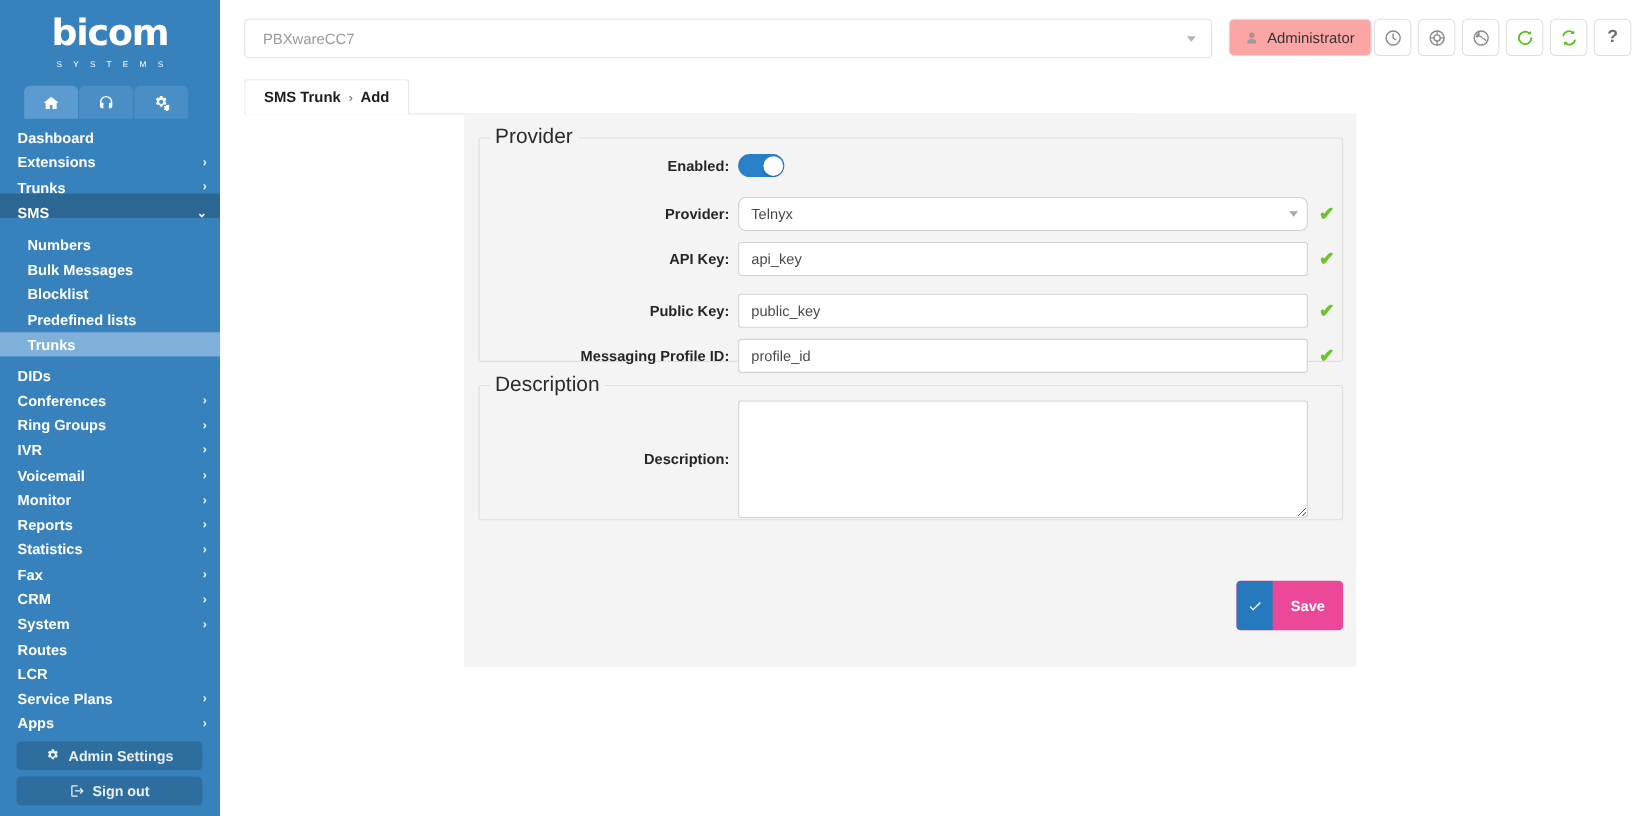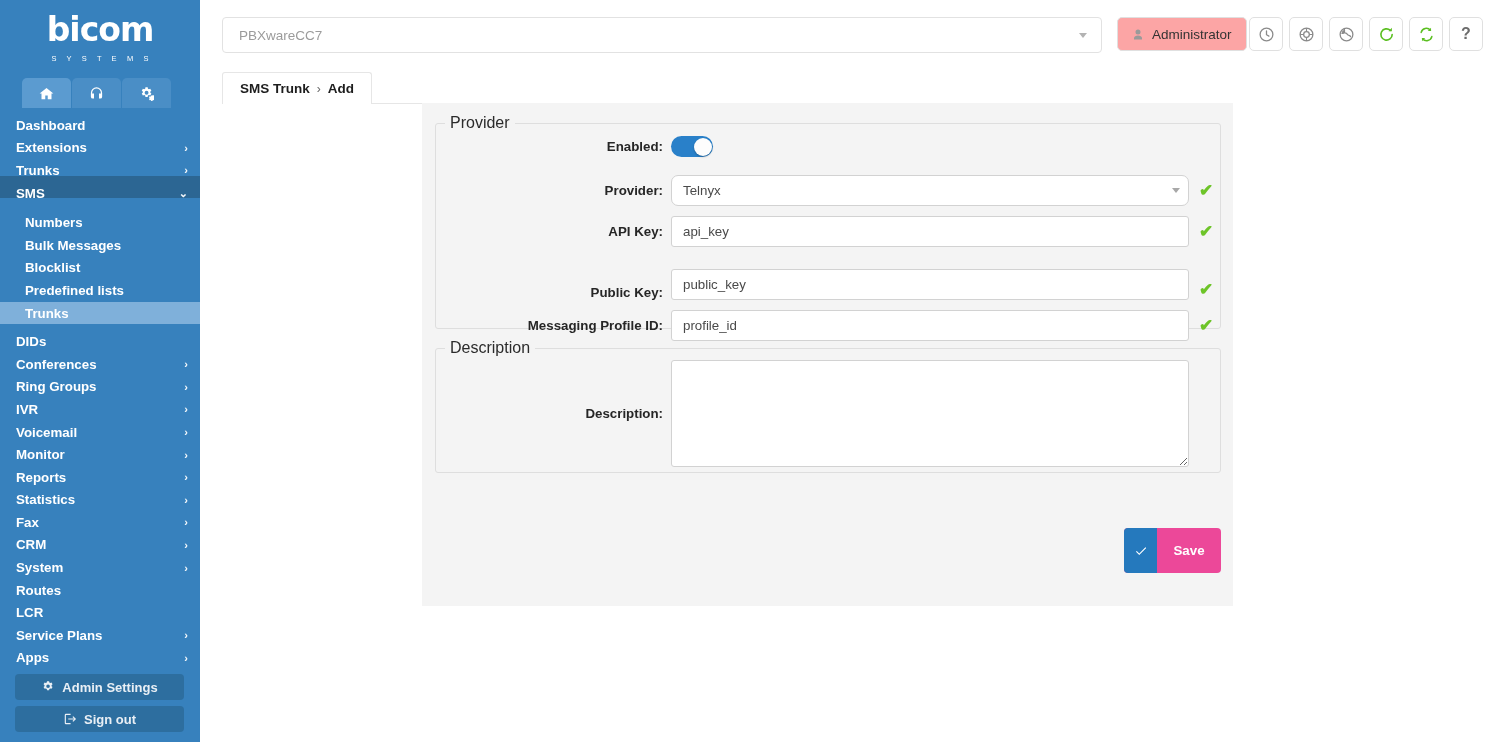--- a/index.html
+++ b/index.html
@@ -142,21 +142,21 @@
     background: #f4f4f4;
   }
 
   fieldset.fs {
     margin: 0; padding: 0;
     border: 1px solid #dedede; border-radius: 3px;
     background: #f4f4f4;
   }
   fieldset.fs > legend {
     margin-left: 9px; padding: 0 5px;
-    font-size: 16px; color: #2b2b2b;
+    font-size: 19px; color: #2b2b2b;
   }
   #fs-provider { position: absolute; left: 13px; top: 11px; width: 786px; height: 215px; }
   #fs-desc     { position: absolute; left: 13px; top: 236px; width: 786px; height: 134px; }
 
   .row { display: flex; align-items: center; }
   .lbl {
     width: 235px; text-align: right; padding-right: 8px;
     font-size: 13.3px; font-weight: bold; color: #262626;
   }
   .inp {
@@ -441,21 +441,21 @@
       </div>
 
       <div class="row" style="margin-top:10px;">
         <div class="lbl">API Key:</div>
         <div class="inp">
           <span>api_key</span>
         </div>
         <span class="check">✔</span>
       </div>
 
-      <div class="row" style="margin-top:22px;align-items:flex-end;">
+      <div class="row" style="margin-top:16px;">
         <div class="lbl">Public Key:</div>
         <div class="inp">
           <span>public_key</span>
         </div>
         <span class="check">✔</span>
       </div>
 
       <div class="row" style="margin-top:10px;">
         <div class="lbl">Messaging Profile ID:</div>
         <div class="inp">

